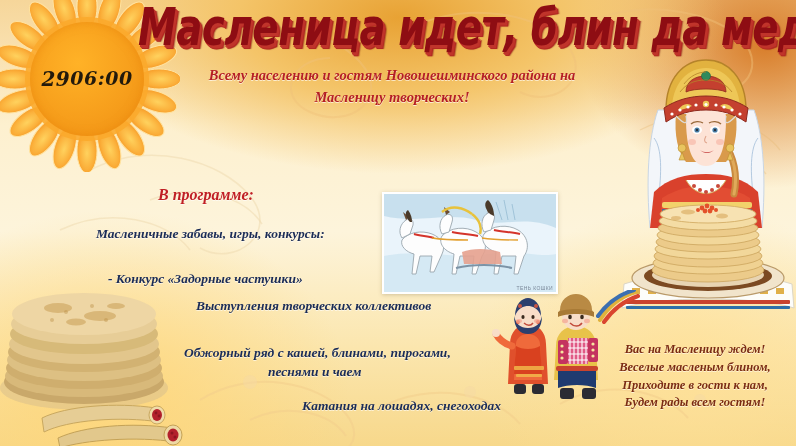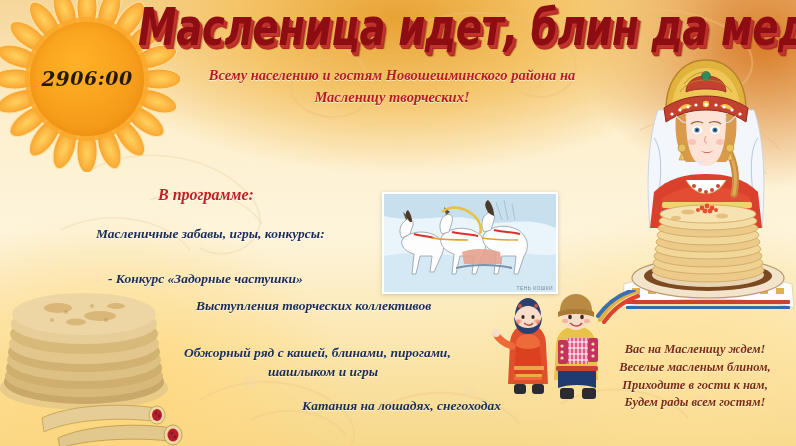--- a/index.html
+++ b/index.html
@@ -268,21 +268,21 @@
     <div>Всему населению и гостям Новошешминского района на</div>
     <div>Масленицу творческих!</div>
   </div>
 
   <div class="program-head">В программе:</div>
 
   <div class="prog-line pl1">Масленичные забавы, игры, конкурсы:</div>
   <div class="prog-line pl3">-   Конкурс «Задорные частушки»</div>
   <div class="prog-line pl4">Выступления творческих коллективов</div>
   <div class="prog-line pl6">Обжорный ряд с кашей, блинами, пирогами,</div>
-  <div class="prog-line pl7">шашлыком и игры</div>
+  <div class="prog-line pl7">песнями и чаем</div>
   <div class="prog-line pl8">Катания на лошадях, снегоходах</div>
 
   <div class="troika">
     <svg viewBox="0 0 172 98">
       <rect x="0" y="0" width="172" height="98" fill="#eaf4fb"></rect>
       <path d="M0 0 H172 V34 C140 20 120 34 92 26 C62 18 34 30 0 22 Z" fill="#bcd9ea" opacity="0.75"></path>
       <path d="M0 62 C40 54 70 66 104 60 C134 55 156 64 172 60 V98 H0 Z" fill="#cfe6f3" opacity="0.8"></path>
       <g stroke="#8fb7cf" stroke-width="1" fill="none" opacity="0.7">
         <path d="M112 8 l6 18 M120 6 l4 20 M128 10 l3 16"></path>
       </g>

